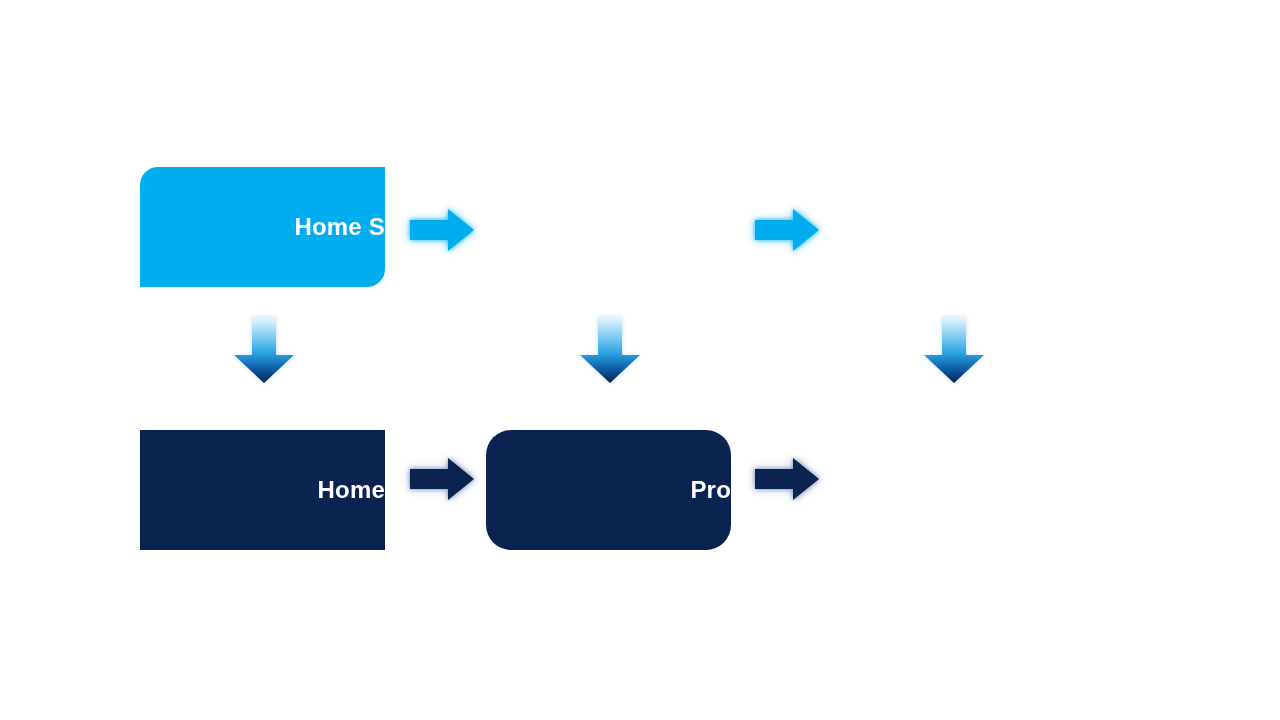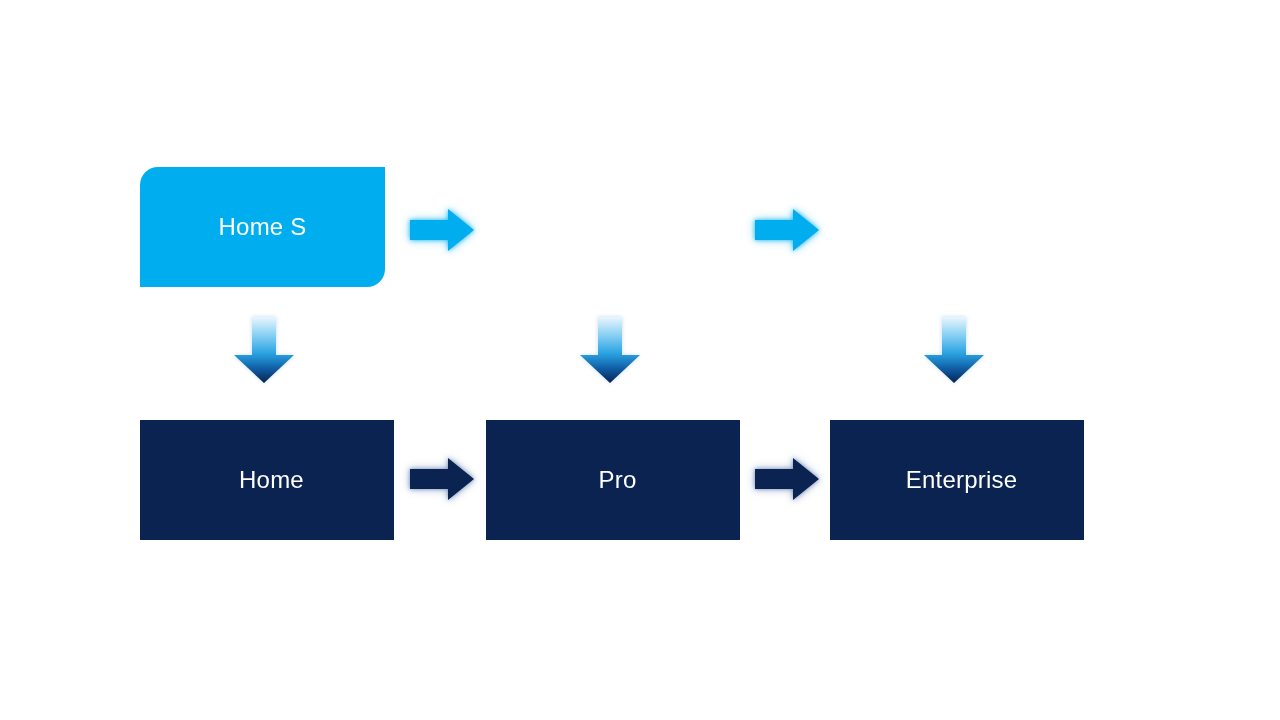--- a/index.html
+++ b/index.html
@@ -10,38 +10,37 @@
     background: var(--bg, #ffffff);
     font-family: "Liberation Sans", sans-serif;
     overflow: hidden;
   }
   .box {
     position: absolute;
     width: 245px;
     height: 120px;
     display: flex;
     align-items: center;
-    justify-content: center;
+    justify-content: flex-end;
     color: var(--label-text, #ffffff);
     font-size: 24px;
-    font-weight: 400;
+    font-weight: 700;
     letter-spacing: 0.2px;
   }
   .box.top {
     top: 167px;
     background: var(--light-blue, #00AEEF);
     border-radius: 18px 0 18px 0; 
   }
   .box.bottom {
-    top: 420px;
+    top: 430px;
     background: var(--navy, #0A2351);
-    padding-left: 9px;
   }
   .col1 { left: 140px; }
-  .col2 { left: 486px; }
+  .col2 { left: 486px; border-radius: 25px; }
   .col3 { left: 830px; }
 
   svg.arrow { position: absolute; overflow: visible; }
 
   .arrow.light use { fill: var(--light-blue, #00AEEF); }
   .arrow.dark  use { fill: var(--navy, #0A2351); }
   .arrow.down  use { fill: url(#downGrad); }
 
   .arrow.light {
     filter: drop-shadow(0 0 2px rgba(0, 174, 239, 0.75))
@@ -78,23 +77,20 @@
   <div class="box top col1">
     <span>Home S</span>
   </div>
 
   <div class="box bottom col1">
     <span>Home</span>
   </div>
   <div class="box bottom col2">
     <span>Pro</span>
   </div>
-  <div class="box bottom col3">
-    <span>Enterprise</span>
-  </div>
 
   <svg class="arrow light" style="left:410px; top:209px" width="64" height="42" viewBox="0 0 64 42">
     <use href="#rightArrowPath"></use>
   </svg>
   <svg class="arrow light" style="left:755px; top:209px" width="64" height="42" viewBox="0 0 64 42">
     <use href="#rightArrowPath"></use>
   </svg>
 
   <svg class="arrow dark" style="left:410px; top:458px" width="64" height="42" viewBox="0 0 64 42">
     <use href="#rightArrowPath"></use>

